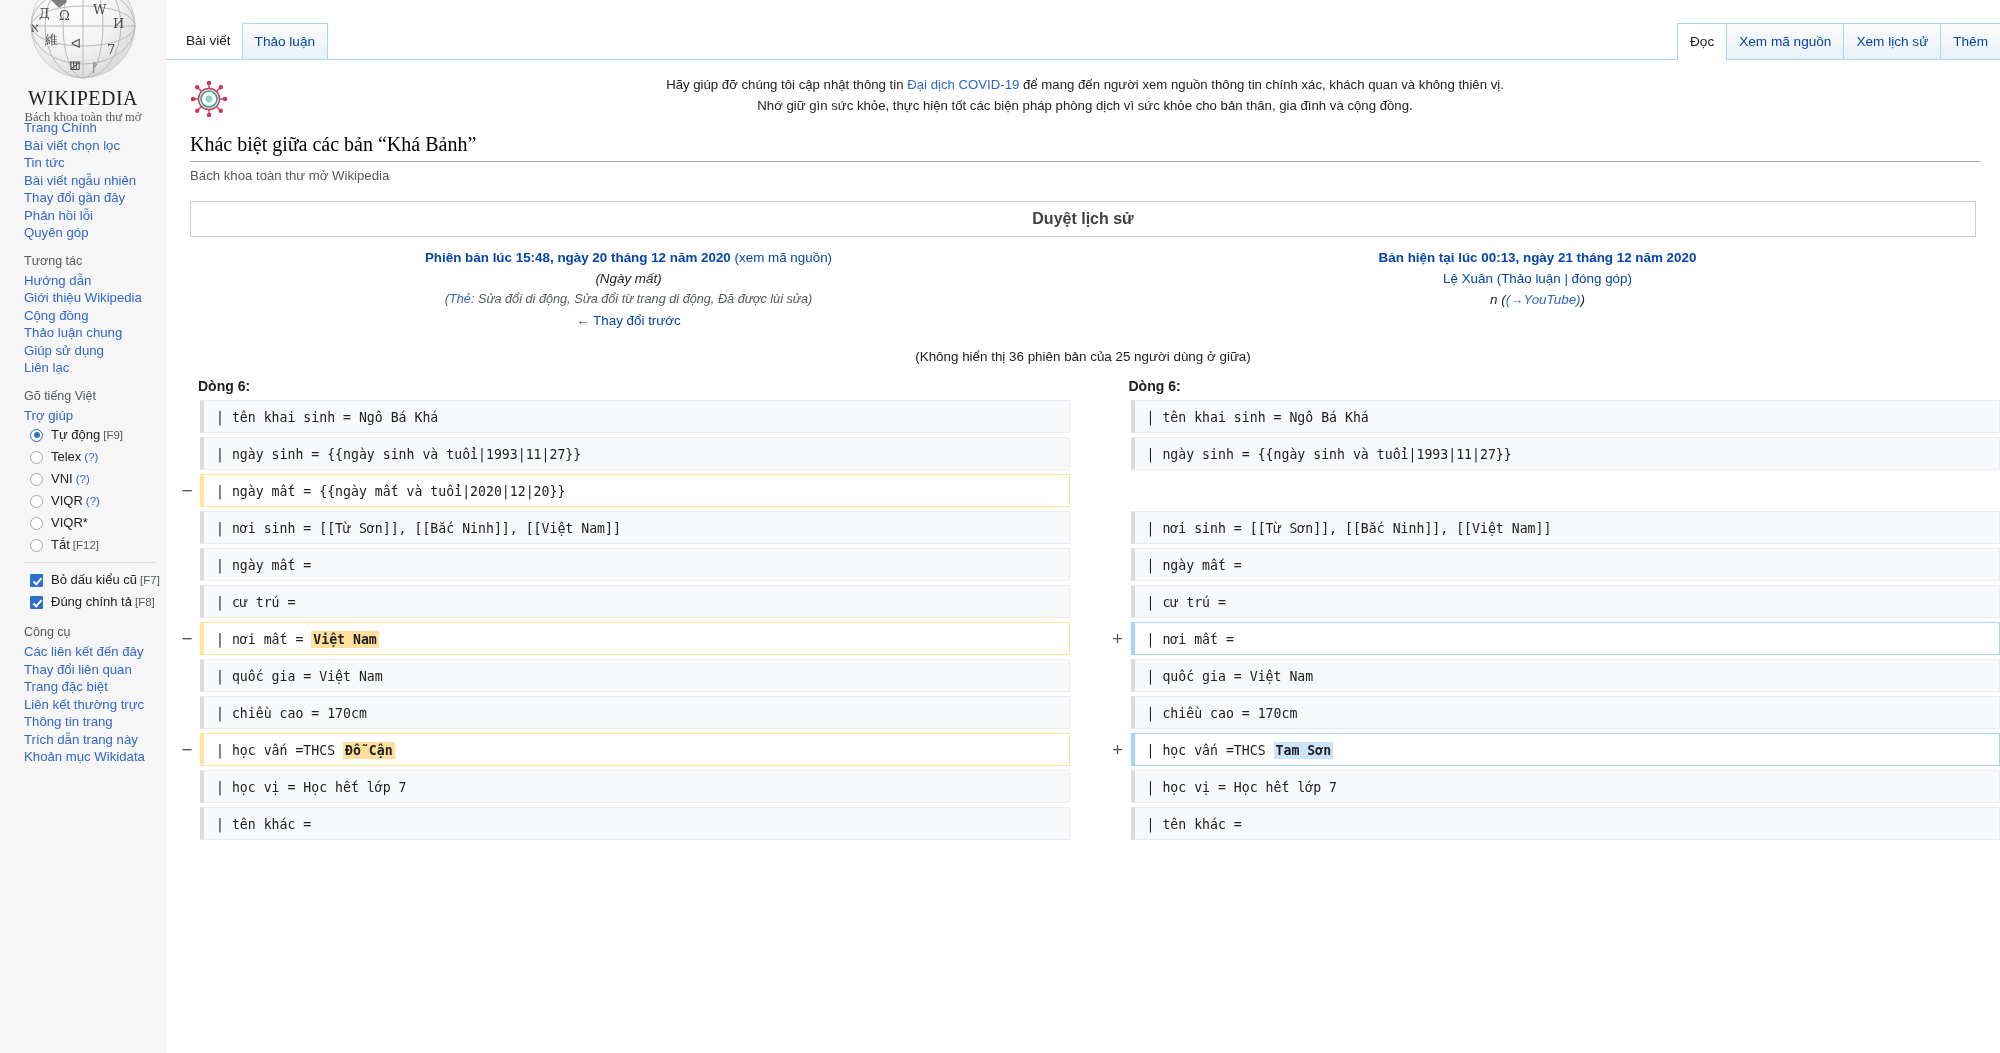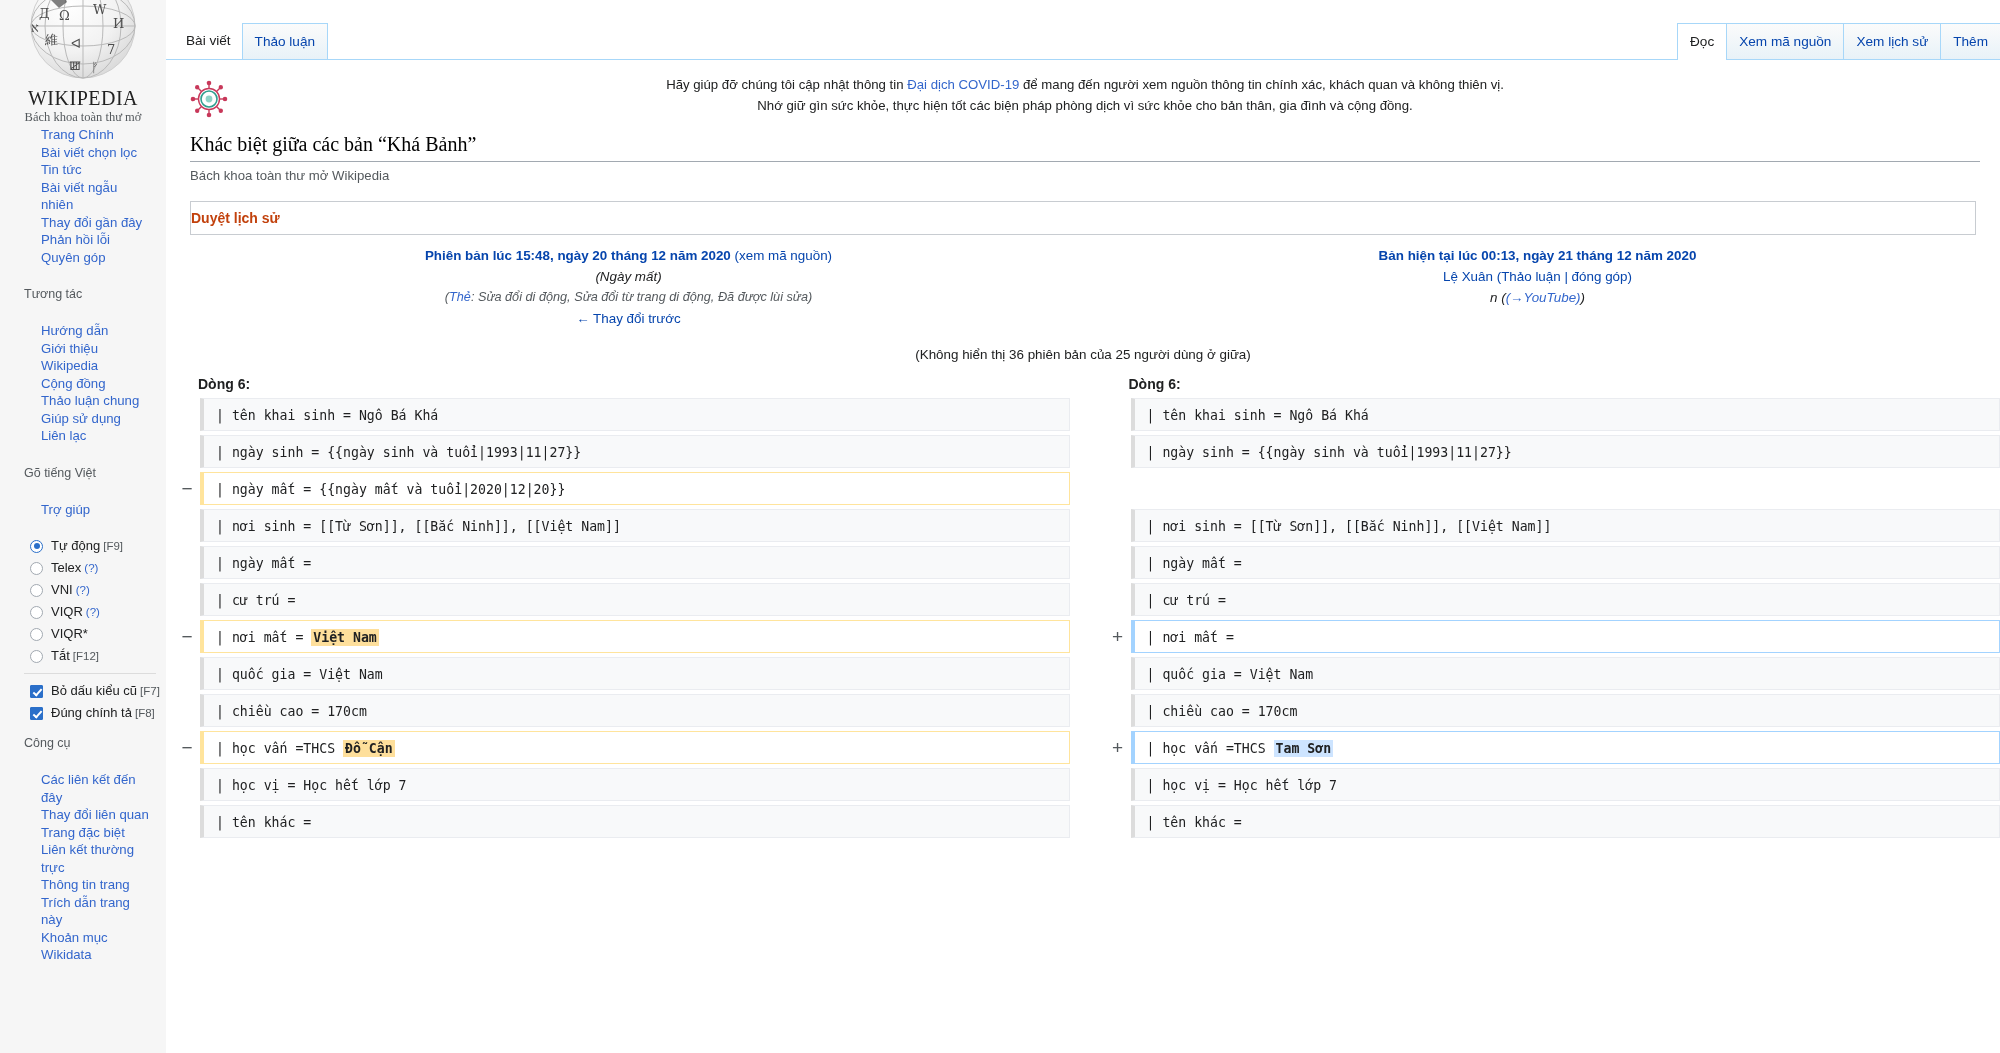--- a/index.html
+++ b/index.html
@@ -48,21 +48,21 @@
     color: #54595d;
     margin-top: 1px;
   }
   .nav-group { padding: 0 0 0 0; margin-top: 10px; }
   .nav-heading {
     font-size: 12.5px;
     color: #54595d;
     padding: 4px 0 4px 24px;
     margin-top: 8px;
   }
-  .nav-list { list-style: none; margin: 17px; padding: 0; }
+  .nav-list { list-style: none; margin: 0; padding: 0; }
   .nav-list li { padding: 0; }
   .nav-list li a {
     display: block;
     font-size: 13.2px;
     line-height: 17.5px;
     padding: 0 0 0 24px;
     color: #3366cc;
   }
   .nav-sep {
     border-top: 1px solid #dcdcdc;
@@ -169,25 +169,25 @@
     font-size: 13.2px;
     color: #54595d;
     margin: 6px 0 0 24px;
   }
 
   
   .diff-navbox {
     margin: 18px 24px 0 24px;
     border: 1px solid #c8ccd1;
     background: #fff;
-    text-align: left;
-    font-size: 14px;
+    text-align: center;
+    font-size: 16px;
     font-weight: bold;
     padding: 8px 0;
-    color: #c2410c;
+    color: #404040;
   }
 
   
   .diff-heads {
     display: flex;
     margin: 10px 0 0 0;
     padding: 0 8px;
   }
   .diff-head {
     width: 50%;

